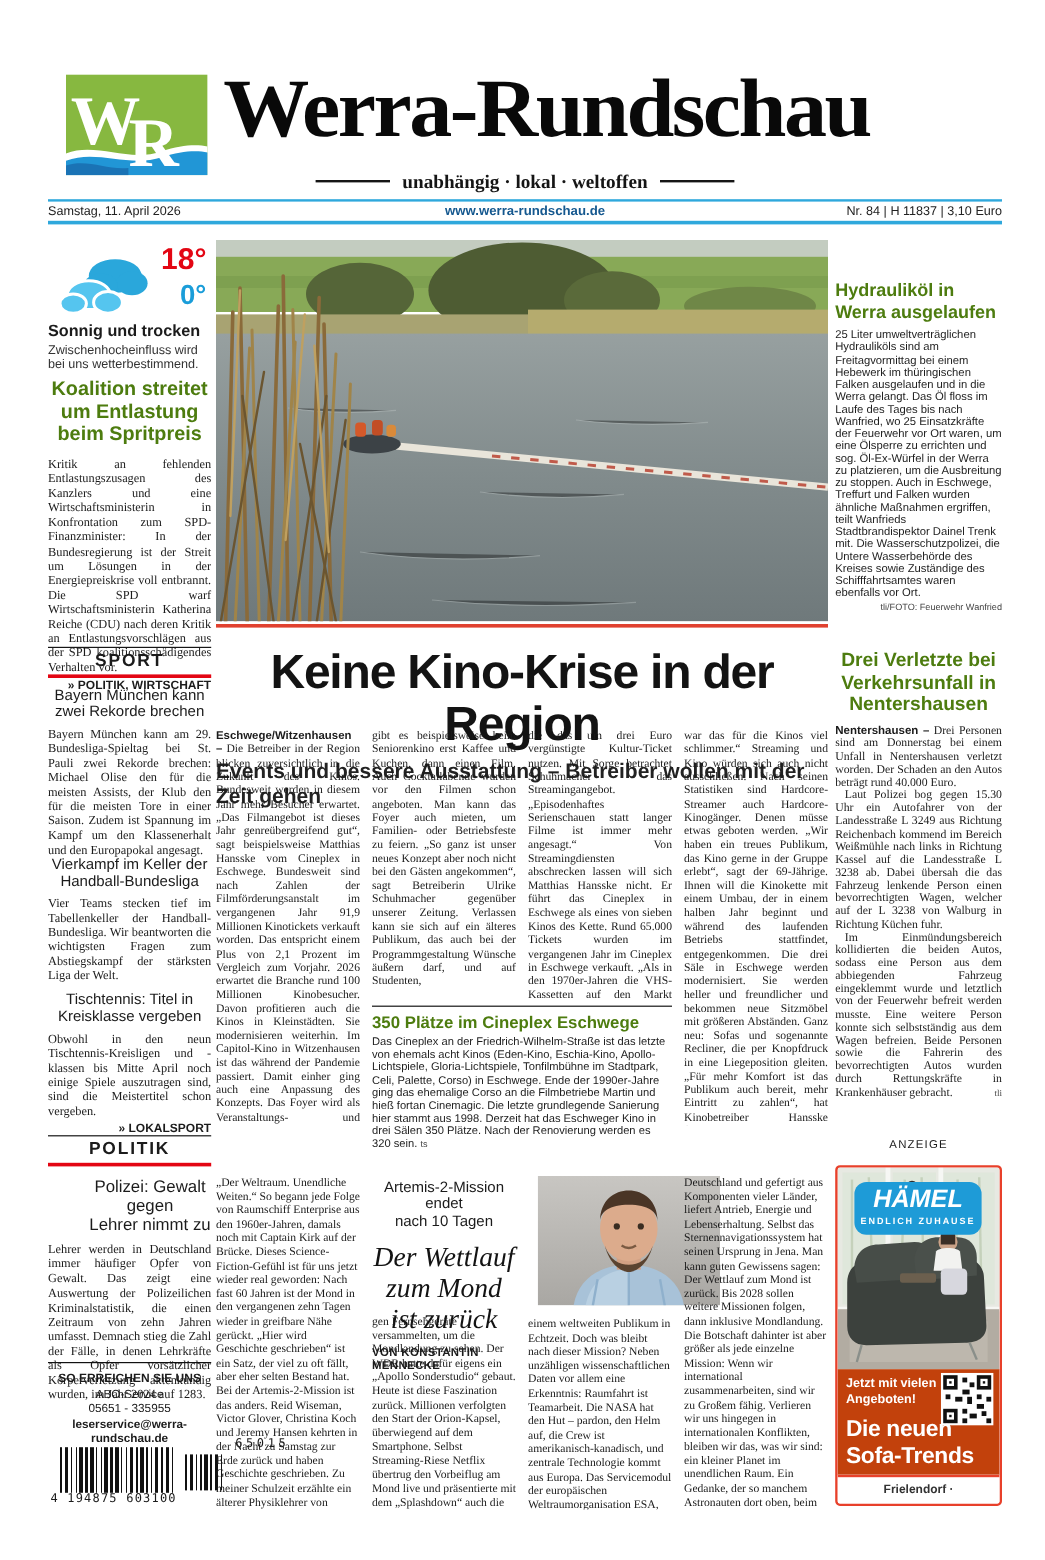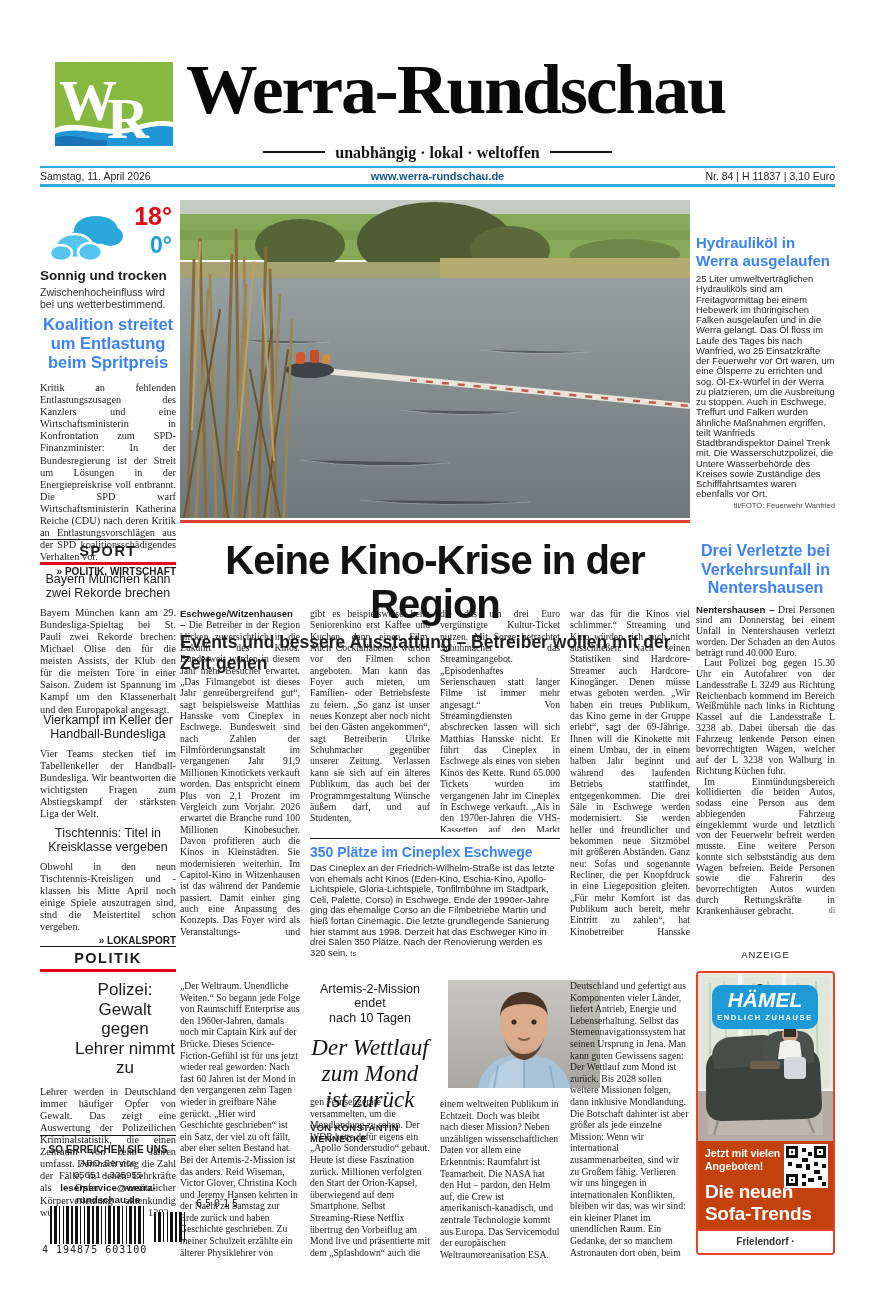--- a/index.html
+++ b/index.html
@@ -16,21 +16,21 @@
             transform:scaleX(1.04);transform-origin:left;color:#090909;line-height:1;}
   .tagline{font-family:"Liberation Serif",serif;font-weight:bold;font-size:16px;color:#151515;}
   .tl-dash{display:inline-block;width:62px;height:2px;background:#151515;vertical-align:middle;margin:0 10px 3px 10px;}
   .meta{font-size:10.5px;color:#222;}
   .website{font-weight:bold;color:#15588f;text-decoration:none;}
   
   .sec{border-top:1px solid #161616;text-align:center;}
   .sec-label{font-weight:bold;font-size:14.5px;letter-spacing:1.5px;padding-top:3px;}
   .sec-red{height:2.5px;background:#e30613;margin-top:3px;}
   
-  .h-sans{font-weight:bold;color:#3b82f6;}
+  .h-sans{font-weight:bold;color:#4d7c0f;}
   .teaser-t{font-weight:normal;font-size:12.5px;line-height:1.15;text-align:center;}
   .teaser-b{font-family:"Liberation Serif",serif;font-size:10.3px;line-height:12.1px;text-align:justify;margin-top:6px;}
   .refline{font-weight:bold;font-size:10px;text-align:right;}
   .credit{font-size:7.6px;color:#444;}
   .dateline{font-weight:bold;font-family:"Liberation Sans",sans-serif;}
   
   .bars{background:repeating-linear-gradient(90deg,#111 0 2px,#fff 2px 4px,#111 4px 7px,#fff 7px 9px,#111 9px 10px,#fff 10px 13px,#111 13px 14px,#fff 14px 16px,#111 16px 19px,#fff 19px 21px);}
   .bc-num{font-family:"DejaVu Sans Mono",monospace;font-size:10px;letter-spacing:1px;background:#fff;}
   
   .ad-box{border:2px solid #e8402a;border-radius:4px;overflow:hidden;background:#fff;}
@@ -216,21 +216,21 @@
       <p style="margin:0;text-indent:8px;">Laut Polizei bog gegen 15.30 Uhr ein Autofahrer von der Landesstraße L 3249 aus Richtung Reichenbach kommend im Bereich Weißmühle nach links in Richtung Kassel auf die Landesstraße L 3238 ab. Dabei übersah die das Fahrzeug lenkende Person einen bevorrechtigten Wagen, welcher auf der L 3238 von Walburg in Richtung Küchen fuhr.</p>
       <p style="margin:0;text-indent:8px;"><span>Im Einmündungsbereich kollidierten die beiden Autos, sodass eine Person aus dem abbiegenden Fahrzeug eingeklemmt wurde und letztlich von der Feuerwehr befreit werden musste. Eine weitere Person konnte sich selbstständig aus dem Wagen befreien. Beide Personen sowie die Fahrerin des bevorrechtigten Autos wurden durch Rettungskräfte in Krankenhäuser gebracht.</span> <span class="credit" style="float:right;">tli</span></p>
     </div>
   </div>
 
   <div class="abs sec" style="left:40px;top:946px;width:136px;">
     <div class="sec-label">POLITIK</div>
     <div class="sec-red"></div>
   </div>
   <div class="abs" style="left:40px;top:980px;width:136px;">
-    <div class="teaser-t prewrap" style="font-size:17px;margin-left:34px;">Polizei: Gewalt gegen
+    <div class="teaser-t prewrap" style="font-size:14px;margin-left:34px;">Polizei: Gewalt gegen
 Lehrer nimmt zu</div>
     <div class="teaser-b" style="margin-top:8px;">Lehrer werden in Deutschland immer häufiger Opfer von Gewalt. Das zeigt eine Auswertung der Polizeilichen Kriminalstatistik, die einen Zeitraum von zehn Jahren umfasst. Demnach stieg die Zahl der Fälle, in denen Lehrkräfte als Opfer vorsätzlicher Körperverletzung aktenkundig wurden, im Jahr 2024 auf 1283.</div>
   </div>
   <div class="rule" style="left:40px;top:1135px;width:136px;height:1px;"></div>
   <div class="abs" style="left:40px;top:1144px;width:136px;text-align:center;font-size:9.8px;line-height:12.5px;">
     <div style="font-weight:bold;font-size:10px;">SO ERREICHEN SIE UNS</div>
     <div>ABO-Service</div>
     <div>05651 - 335955</div>
     <a href="#" style="font-weight:bold;color:#1b1b1b;text-decoration:none;display:block;">leserservice@werra-rundschau.de</a>
   </div>

